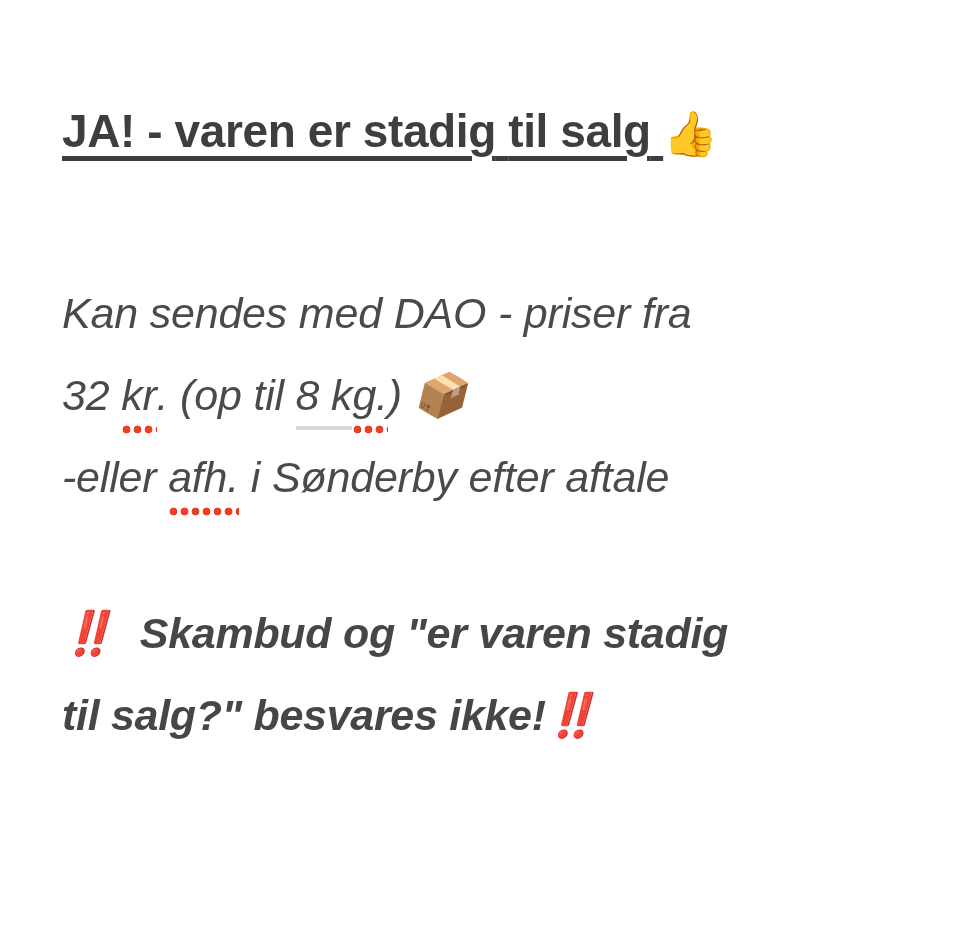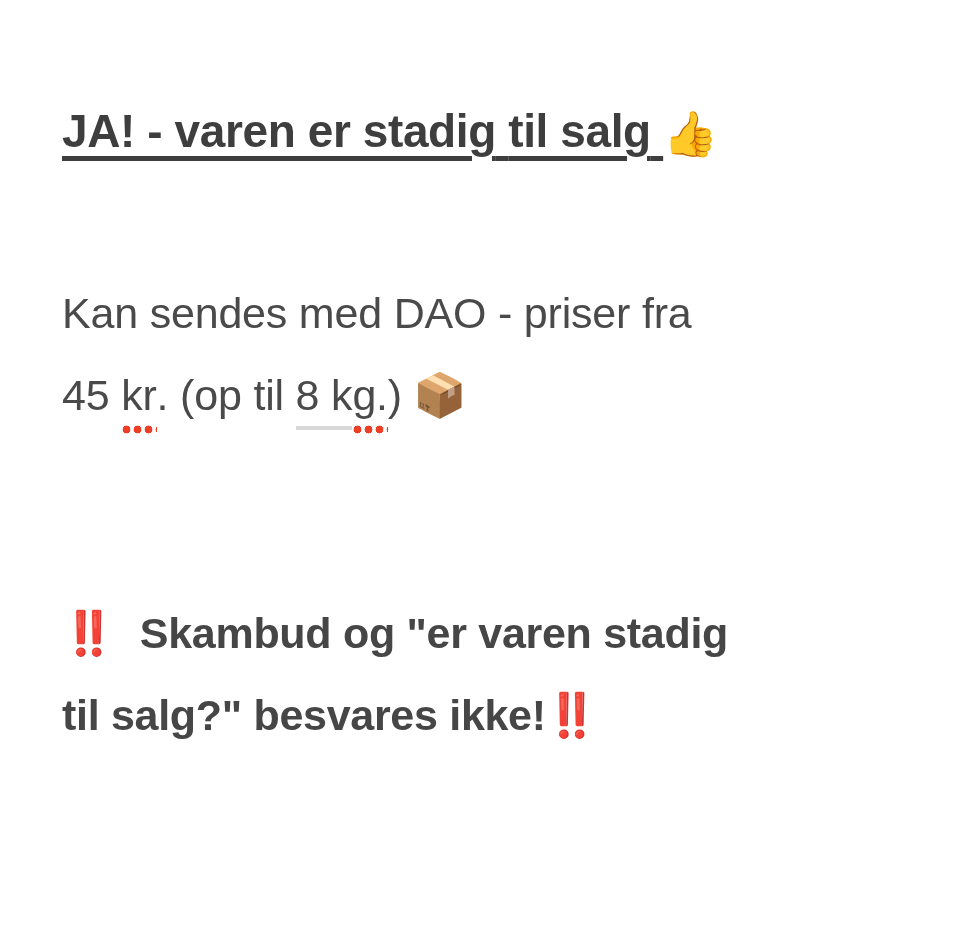--- a/index.html
+++ b/index.html
@@ -67,21 +67,21 @@
     left: 62px;
     width: 880px;
     font-size: 43px;
     font-weight: bold;
     line-height: 82px;
     color: #464646;
     letter-spacing: -0.3px;
   }
   .para-warning { top: 592px; }
 
-  .line { display: block; white-space: nowrap; }
+  .line { display: block; white-space: nowrap; font-style: italic; }
 
   
   .sp {
     position: relative;
     display: inline-block;
   }
   .sp::after {
     content: "";
     position: absolute;
     left: 0;
@@ -125,22 +125,23 @@
 <div class="listing-note">
 
   <div class="headline">
     <span class="u">JA! - varen er stadig</span><span class="u"> </span><span class="u">til salg</span><span class="u"> </span><span class="emoji emoji-inline">👍</span>
   </div>
 
   <div class="para para-shipping">
 
     <span class="line">Kan sendes med DAO - priser fra</span>
 
-    <span class="line"><span>45 </span><span class="sp">kr</span><span>. (op til </span><span class="gu">8 k</span><span class="sp">g.</span><span>)</span><span> </span><span class="emoji-inline">📦</span></span>
+    <span class="line"><span>32 </span><span class="sp">kr</span><span>. (op til </span><span class="gu">8 k</span><span class="sp">g.</span><span>)</span><span> </span><span class="emoji-inline">📦</span></span>
 
+    <span class="line"><span>-eller </span><span class="sp">afh.</span><span> i Sønderby efter aftale</span></span>
 
   </div>
 
   <div class="para-strong para-warning">
 
     <span class="line"><span class="bang emoji-inline">‼️</span><span>&nbsp; </span><span>Skambud og "er varen stadig</span></span>
 
     <span class="line"><span>til salg?" besvares ikke!</span><span class="bang emoji-inline">‼️</span></span>
 
   </div>

